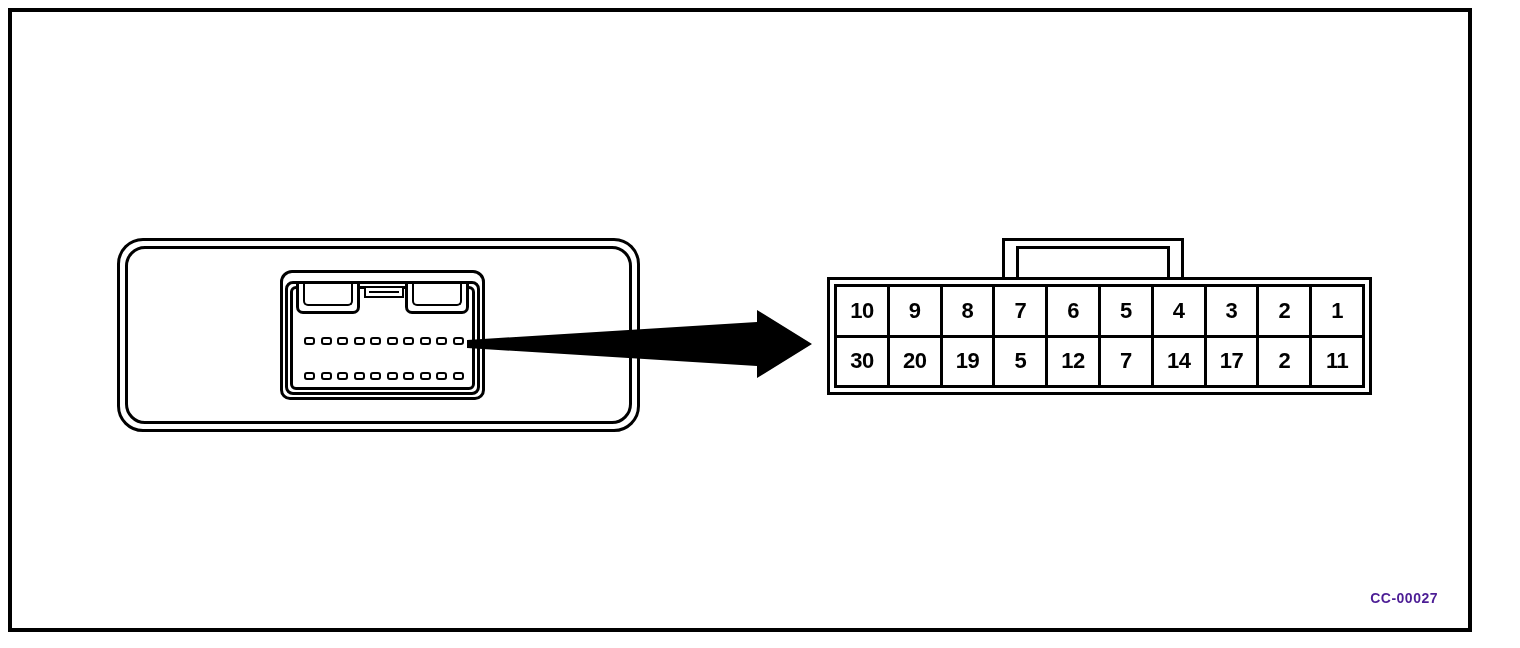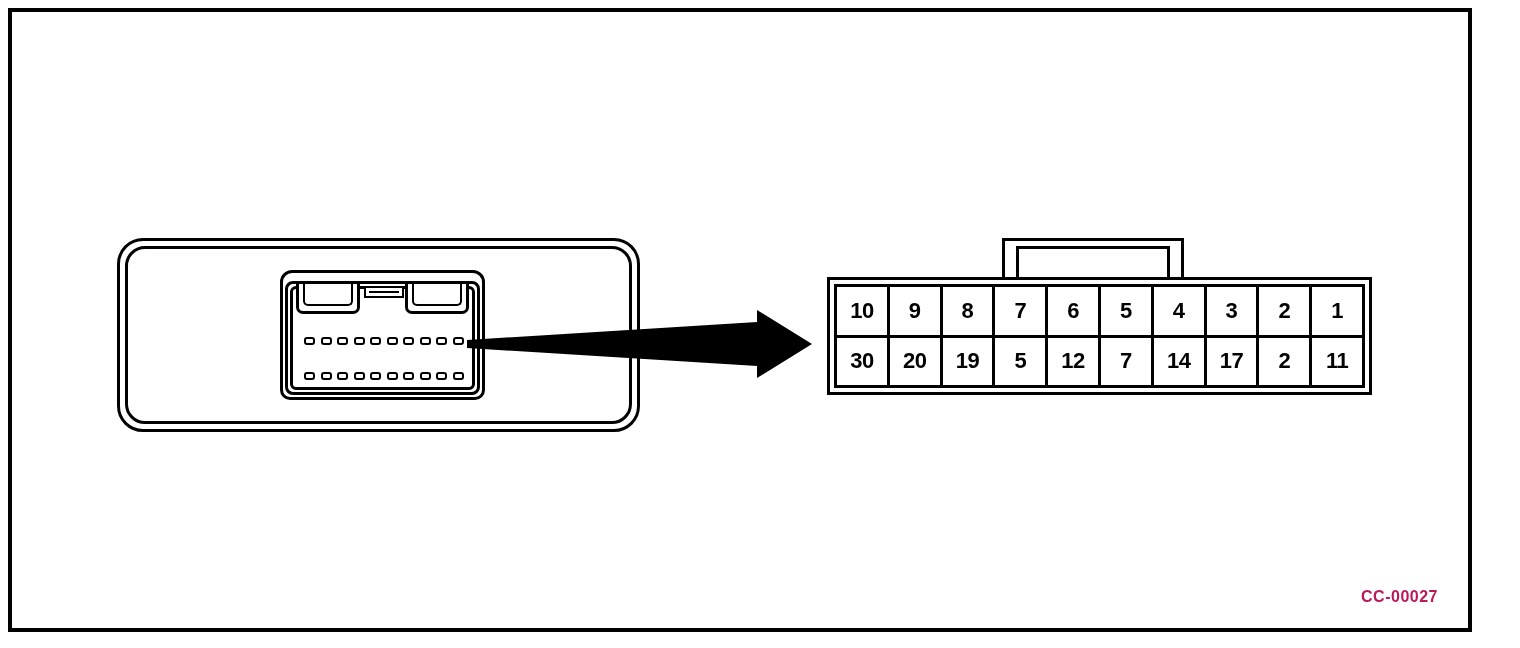--- a/index.html
+++ b/index.html
@@ -241,23 +241,23 @@
     border-bottom: none;
     box-sizing: border-box;
     background: #fff;
   }
 
   
   #figure-caption {
     position: absolute;
     right: 30px;
     bottom: 22px;
-    font-size: 16px;
+    font-size: 14px;
     font-weight: bold;
-    color: #be185d;
+    color: #4c1d95;
     font-family: "Liberation Sans", sans-serif;
     letter-spacing: 0.5px;
     white-space: nowrap;
   }
 </style>
 </head>
 <body>
 
 <div id="page">
 

